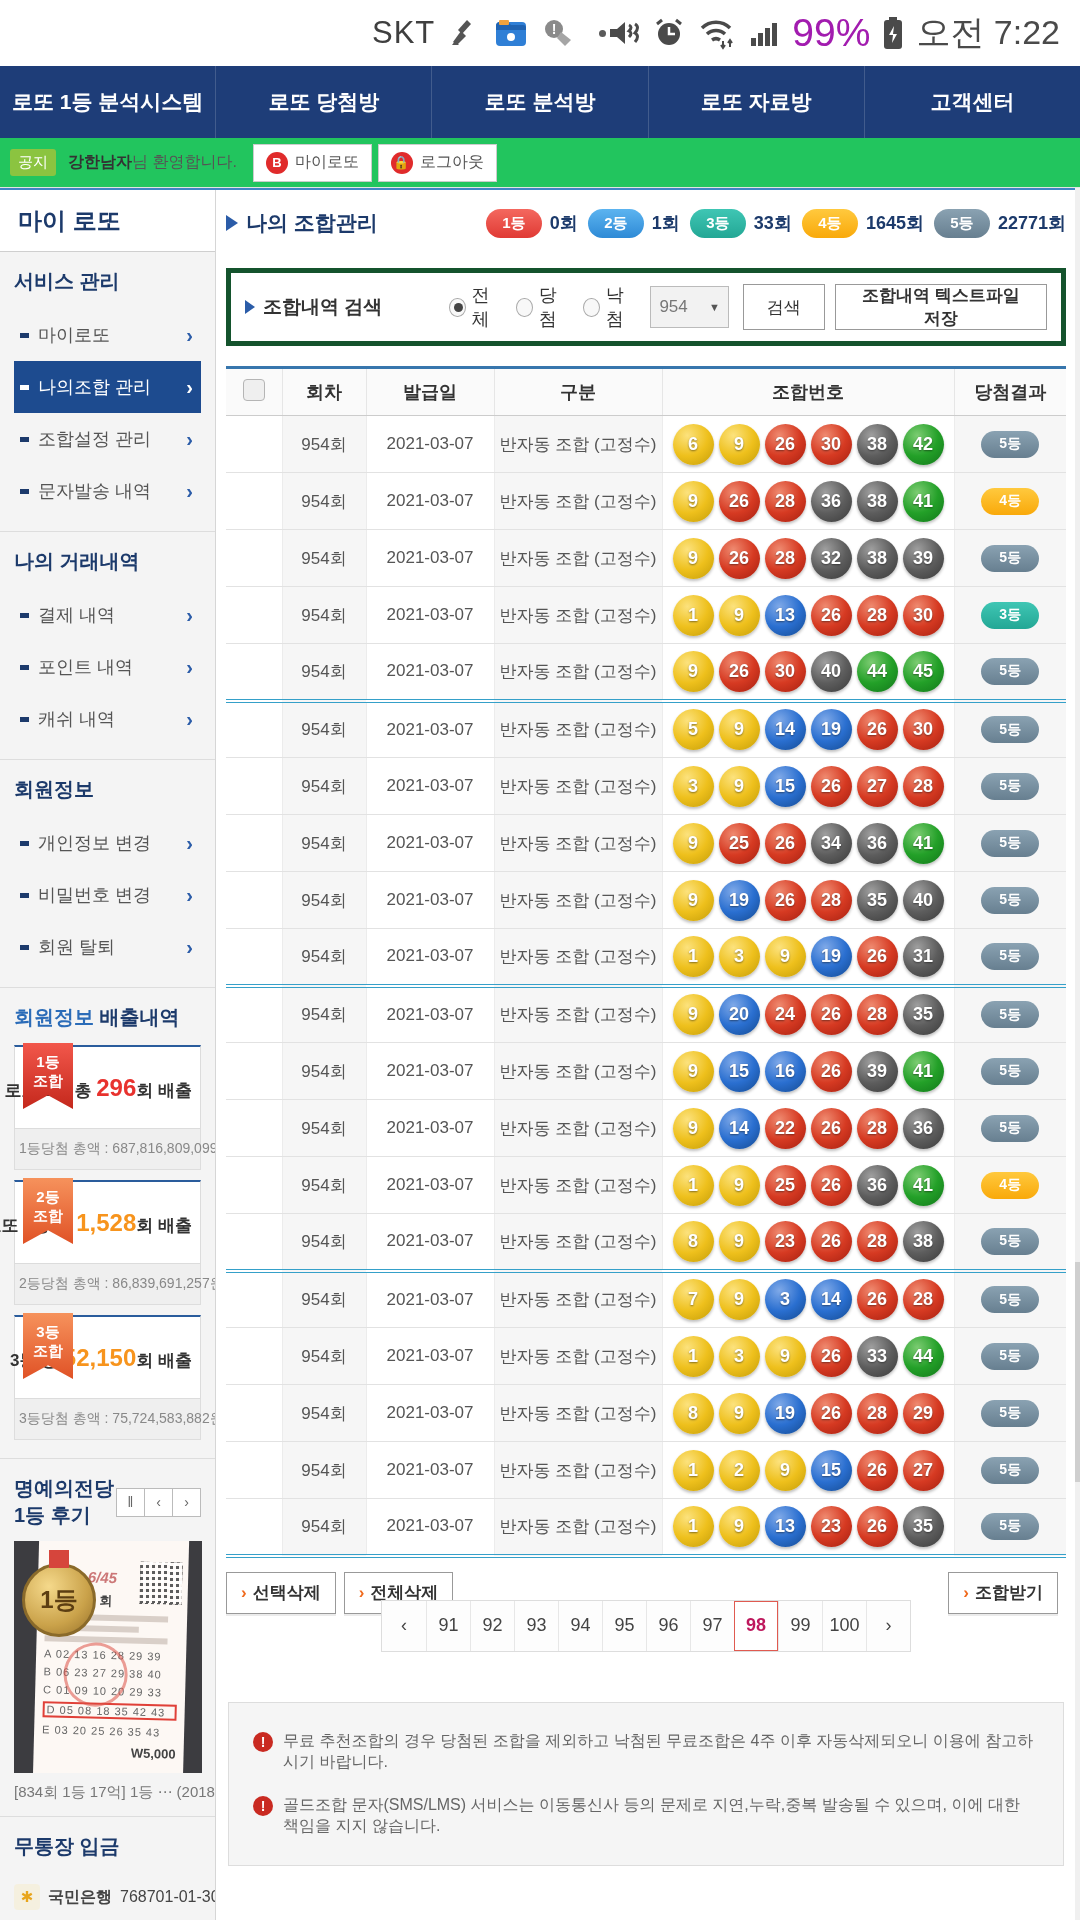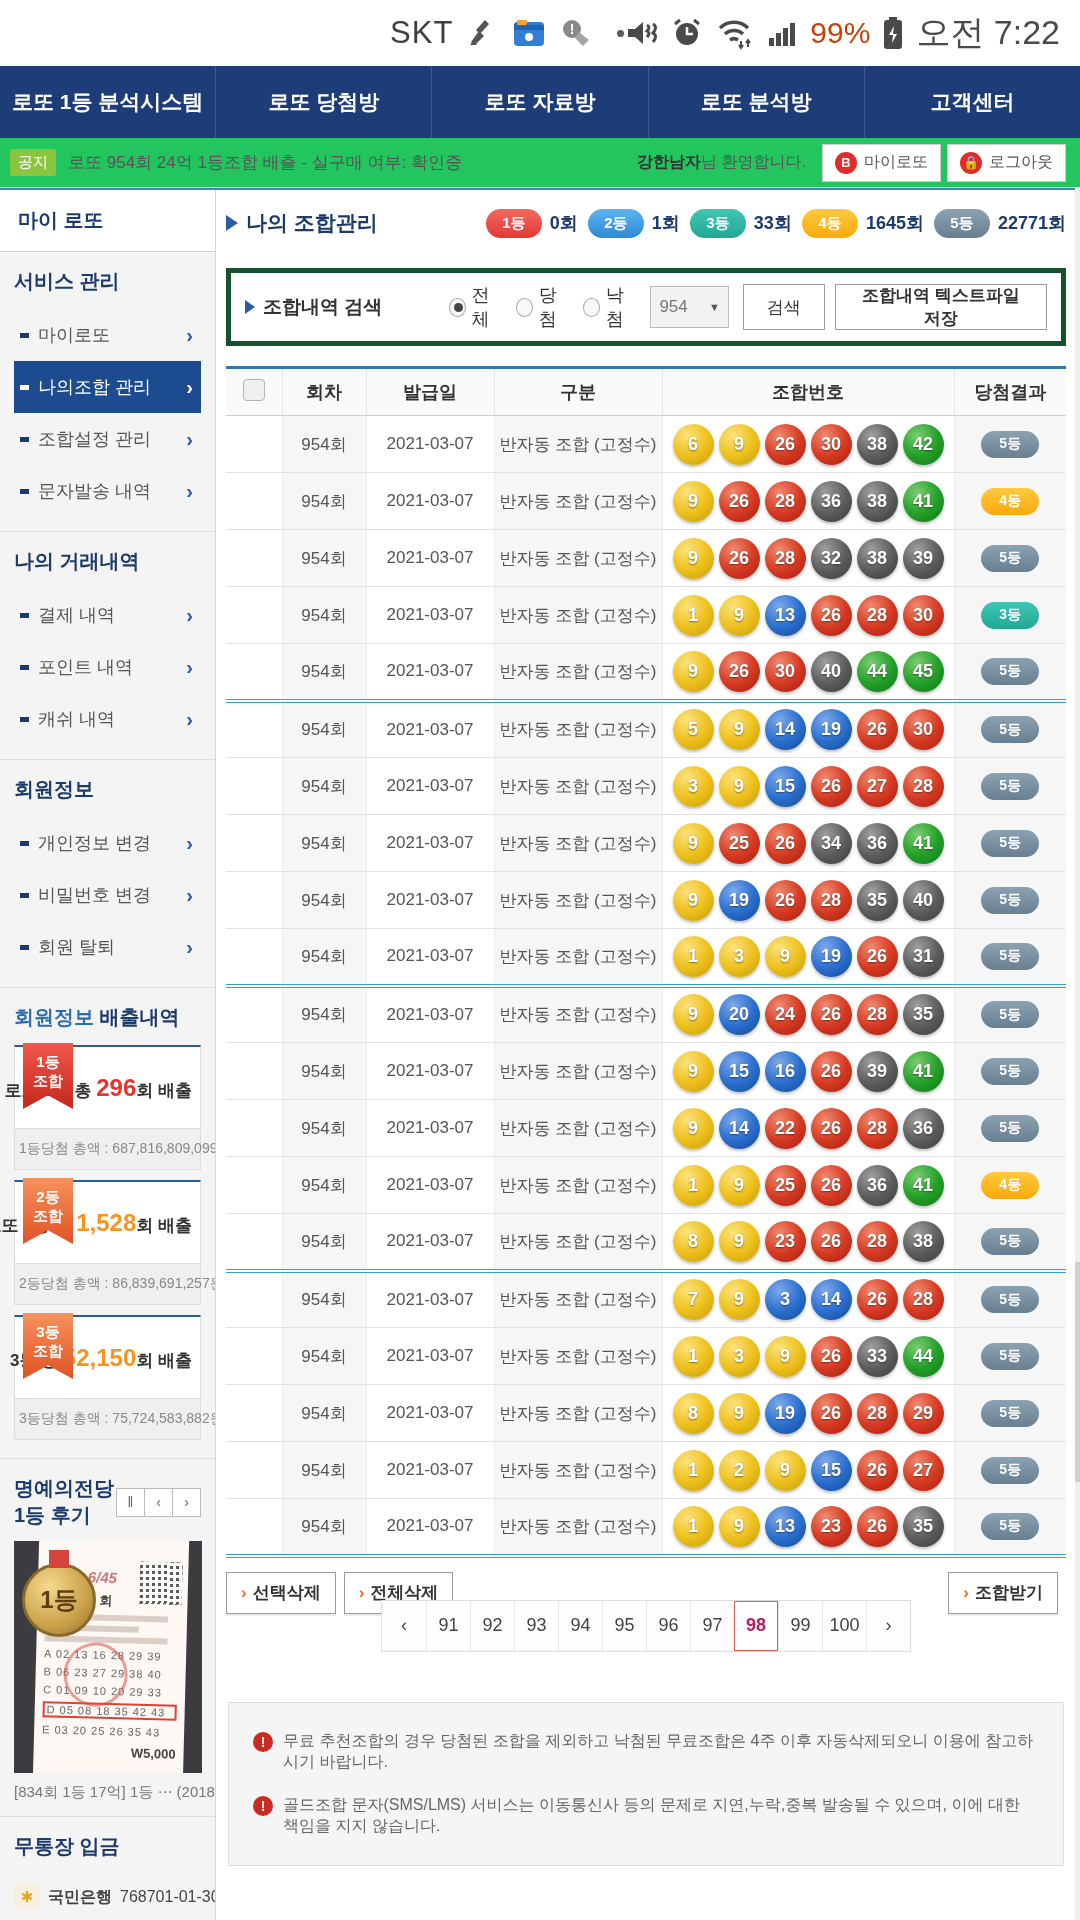--- a/index.html
+++ b/index.html
@@ -5,21 +5,21 @@
   * { margin:0; padding:0; box-sizing:border-box; }
   html,body { width:1080px; }
   body { font-family:"Liberation Sans","DejaVu Sans",sans-serif; background:#fff; }
   .screen { position:relative; width:1080px; height:1920px; overflow:hidden; background:#fff; display:flex; flex-direction:column; }
 
   
   .statusbar { height:66px; flex:0 0 66px; display:flex; align-items:center; justify-content:flex-end; padding:0 20px; background:#fff; color:#474747; }
   .sb-left, .sb-right { display:flex; align-items:center; gap:12px; }
   .sb-carrier { font-size:31px; letter-spacing:1px; color:#3f3f3f; }
   .sb-time { font-size:34px; color:#4a4a4a; }
-  .sb-batt-pct { font-size:30px; color:#c2410c; }
+  .sb-batt-pct { font-size:39px; color:#a21caf; }
   .sb-dot { width:7px; height:7px; border-radius:50%; background:#5a5a5a; margin-left:10px; }
   .sb-ico { display:inline-flex; }
 
   
   .topnav { height:72px; flex:0 0 72px; background:var(--nav-bg); display:flex; }
   .nav-item { flex:1; display:flex; align-items:center; justify-content:center; color:#fff; font-size:21px; font-weight:bold; border-left:1px solid rgba(255,255,255,.16); cursor:pointer; }
   .nav-item:first-child { border-left:none; }
 
   
   .noticebar { height:50px; flex:0 0 50px; background:#22c55e; display:flex; align-items:center; padding:0 14px 0 10px; border-bottom:1px solid #e3e3e3; }
@@ -28,21 +28,21 @@
   .welcome { font-size:16px; color:#555; margin-right:10px; white-space:nowrap; }
   .welcome b { color:#333; }
   .user-btn { display:inline-flex; align-items:center; gap:7px; background:#fff; border:1px solid #ccc; height:38px; padding:0 12px; font-size:16px; color:#555; margin-left:6px; cursor:pointer; }
   .user-btn .red-circ { width:22px; height:22px; border-radius:50%; background:#e02b2b; color:#fff; font-size:13px; font-weight:bold; display:flex; align-items:center; justify-content:center; }
 
   
   .page { flex:1; display:flex; border-top:2px solid #3f85c4; background:#fff; overflow:hidden; }
 
   
   .sidebar { width:216px; flex:0 0 216px; background:#f4f4f4; border-right:1px solid #d6d6d6; overflow:hidden; }
-  .side-header { height:62px; background:#fff; border-bottom:1px solid #cfcfcf; display:flex; align-items:center; padding-left:18px; font-size:20px; font-weight:bold; color:#1c3a6b; }
+  .side-header { height:62px; background:#fff; border-bottom:1px solid #cfcfcf; display:flex; align-items:center; padding-left:18px; font-size:24px; font-weight:bold; color:#1c3a6b; }
   .side-sec { padding:16px 14px 14px 14px; border-bottom:1px solid #ddd; }
   .sec-title { font-size:20px; font-weight:bold; color:#1c3a6b; margin-bottom:14px; }
   .sec-title .blue { color:#2b6cb8; }
   .menu-item { display:flex; align-items:center; height:52px; padding:0 8px 0 6px; font-size:18px; color:#555; cursor:pointer; }
   .menu-item .bullet { width:9px; height:5px; background:#1c3a6b; margin-right:9px; flex:0 0 auto; }
   .menu-item .m-label { flex:1; }
   .menu-item .m-arrow { color:#2b5ca8; font-size:20px; font-weight:bold; }
   .menu-item.active { background:#1d4b8f; color:#fff; }
   .menu-item.active .bullet { background:#fff; }
   .menu-item.active .m-arrow { color:#fff; }
@@ -221,28 +221,27 @@
             <path d="M12 11 L7 20 h4 l-1 8 5 -9 h-4 Z" fill="#fff"></path>
           </svg>
       </span>
       <span class="sb-time">오전 7:22</span>
     </div>
   </div>
 
   <nav class="topnav" id="topnav">
       <div class="nav-item">로또 1등 분석시스템</div>
       <div class="nav-item">로또 당첨방</div>
+      <div class="nav-item">로또 분석방</div>
       <div class="nav-item">로또 자료방</div>
-      <div class="nav-item">로또 분석방</div>
       <div class="nav-item">고객센터</div>
     </nav>
 
   <div class="noticebar">
     <span class="notice-badge">공지</span>
-    <span class="notice-text">로또 954회 24억 1등조합 배출 - 실구매 여부: 확인중</span>
     <span class="welcome"><b>강한남자</b><span>님 환영합니다.</span></span>
     <button class="user-btn">
         <span class="red-circ">B</span>
         <span>마이로또</span>
       </button>
     <button class="user-btn">
         <span class="red-circ">🔒</span>
         <span>로그아웃</span>
       </button>
   </div>

